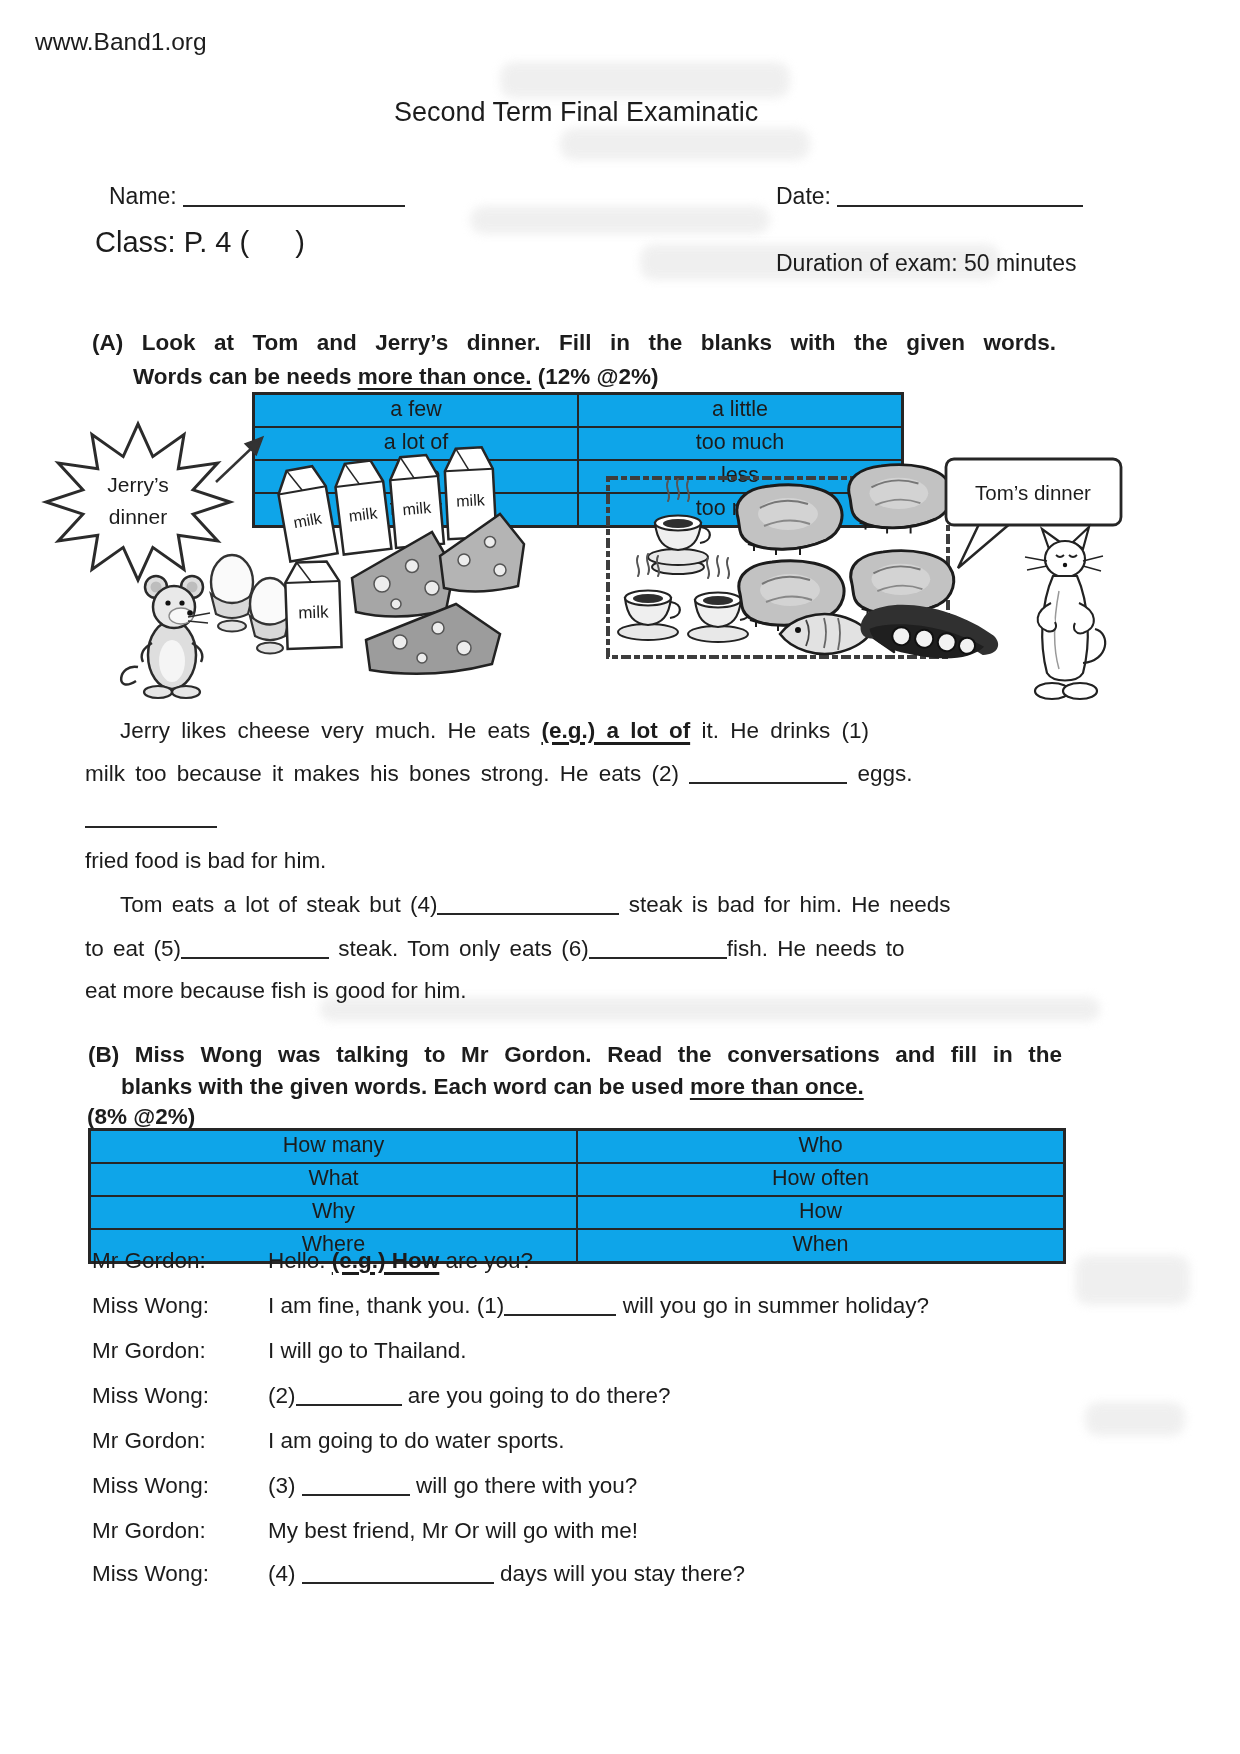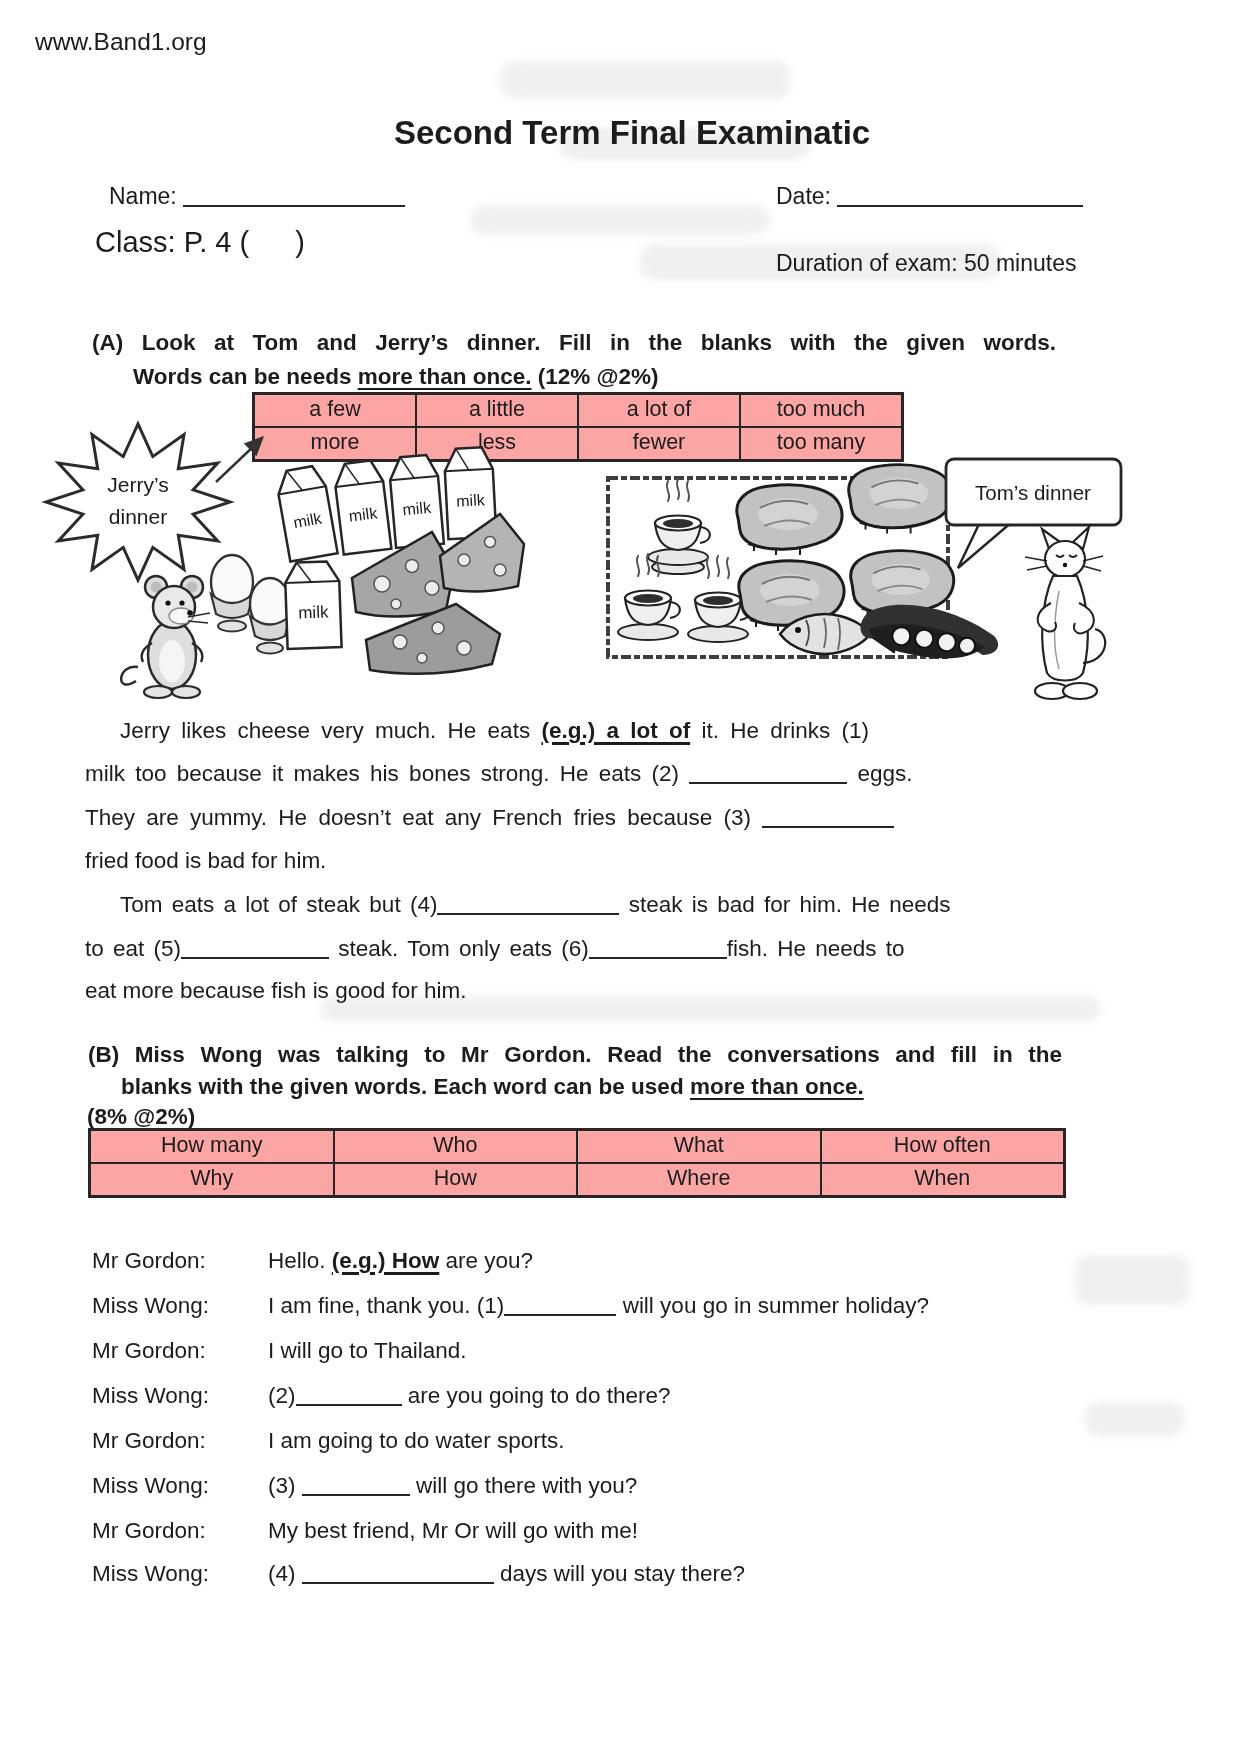--- a/index.html
+++ b/index.html
@@ -8,21 +8,21 @@
     background:#ffffff;color:#1c1c1c;
     font-family:"Liberation Sans", sans-serif;
   }
   .abs{position:absolute;}
   .txt{font-size:22.5px;white-space:nowrap;}
   .heading{font-size:22.5px;font-weight:700;white-space:nowrap;}
   .just{white-space:normal;text-align:justify;text-align-last:justify;}
   .ul{text-decoration:underline;text-decoration-thickness:2px;text-underline-offset:4px;}
   .ex{font-weight:700;text-decoration:underline;text-decoration-thickness:2.5px;text-underline-offset:4px;}
   .blank{display:inline-block;border-bottom:2.2px solid #262626;height:20px;vertical-align:-3px;}
-  .wordtable{display:grid;grid-template-columns:repeat(4,1fr);border:2.6px solid #262626;background:#fca5a5;}
+  .wordtable{display:grid;grid-template-columns:repeat(2,1fr);border:2.6px solid #262626;background:#0ea5e9;}
   .wordtable .cell{
     border:1.3px solid #262626;text-align:center;font-size:21.5px;
     padding:1px 0 3px 0;line-height:27px;
   }
   .conv{left:92px;font-size:22.5px;white-space:nowrap;}
   .spk{display:inline-block;width:176px;}
   .smudge{position:absolute;background:#ededed;filter:blur(5px);border-radius:14px;opacity:.85;}
   svg text{font-family:"Liberation Sans",sans-serif;fill:#1c1c1c;}
 </style>
 </head>
@@ -30,21 +30,21 @@
 
 <div class="smudge" style="left:500px;top:62px;width:290px;height:36px;"></div>
 <div class="smudge" style="left:560px;top:128px;width:250px;height:32px;"></div>
 <div class="smudge" style="left:470px;top:206px;width:300px;height:28px;"></div>
 <div class="smudge" style="left:640px;top:244px;width:360px;height:36px;"></div>
 <div class="smudge" style="left:320px;top:997px;width:780px;height:24px;"></div>
 <div class="smudge" style="left:1075px;top:1255px;width:115px;height:50px;"></div>
 <div class="smudge" style="left:1085px;top:1402px;width:100px;height:34px;"></div>
 
 <div class="abs txt" style="left:35px;top:28px;font-size:24.5px;">www.Band1.org</div>
-<div class="abs" style="left:394px;top:114px;font-size:33px;font-weight:700;white-space:nowrap;">Second Term Final Examinatic</div>
+<div class="abs" style="left:394px;top:97px;font-size:27px;font-weight:400;white-space:nowrap;">Second Term Final Examinatic</div>
 
 <div class="abs txt" style="left:109px;top:183px;font-size:23px;">
   <span>Name:</span>
   <span class="blank" style="width:222px;"></span>
 </div>
 <div class="abs txt" style="left:776px;top:183px;font-size:23px;">
   <span>Date:</span>
   <span class="blank" style="width:246px;"></span>
 </div>
 <div class="abs txt" style="left:95px;top:226px;font-size:29px;">
@@ -261,21 +261,21 @@
 </svg>
 </div>
 
 <div class="abs txt" style="left:85px;top:718px;padding-left:35px;word-spacing:5px;">
   <span>Jerry likes cheese very much. He eats </span><span class="ex">(e.g.) a lot of</span><span> it. He drinks (1)</span>
 </div>
 <div class="abs txt" style="left:85px;top:761px;word-spacing:4px;">
   <span>milk too because it makes his bones strong. He eats (2) </span><span class="blank" style="width:158px;"></span><span> eggs.</span>
 </div>
 <div class="abs txt" style="left:85px;top:805px;word-spacing:5px;">
-  <span>They are yummy. He doesn’t eat any French fries because (3) </span><span class="blank" style="width:132px;"></span>
+  <span class="blank" style="width:132px;"></span>
 </div>
 <div class="abs txt" style="left:85px;top:848px;">fried food is bad for him.</div>
 <div class="abs txt" style="left:85px;top:892px;padding-left:35px;word-spacing:3px;">
   <span>Tom eats a lot of steak but (4)</span><span class="blank" style="width:182px;"></span><span> steak is bad for him. He needs</span>
 </div>
 <div class="abs txt" style="left:85px;top:936px;word-spacing:3px;">
   <span>to eat (5)</span><span class="blank" style="width:148px;"></span><span> steak. Tom only eats (6)</span><span class="blank" style="width:138px;"></span><span>fish. He needs to</span>
 </div>
 <div class="abs txt" style="left:85px;top:978px;">eat more because fish is good for him.</div>
 

